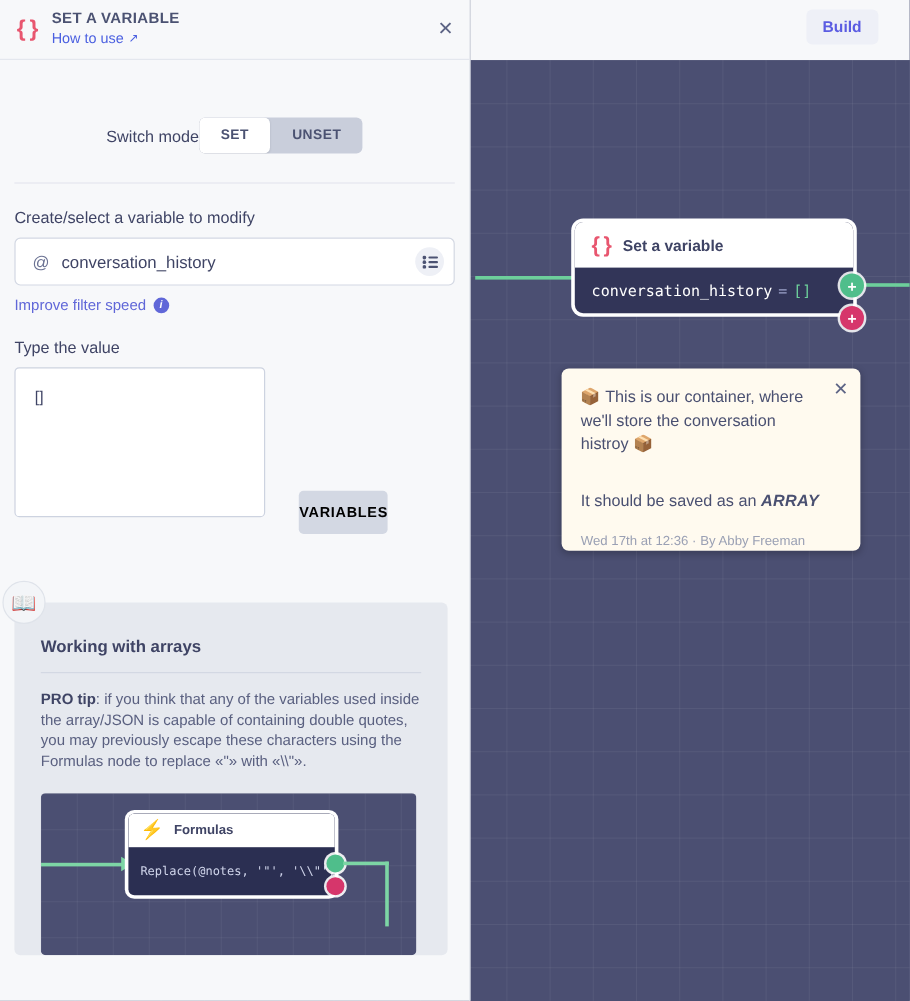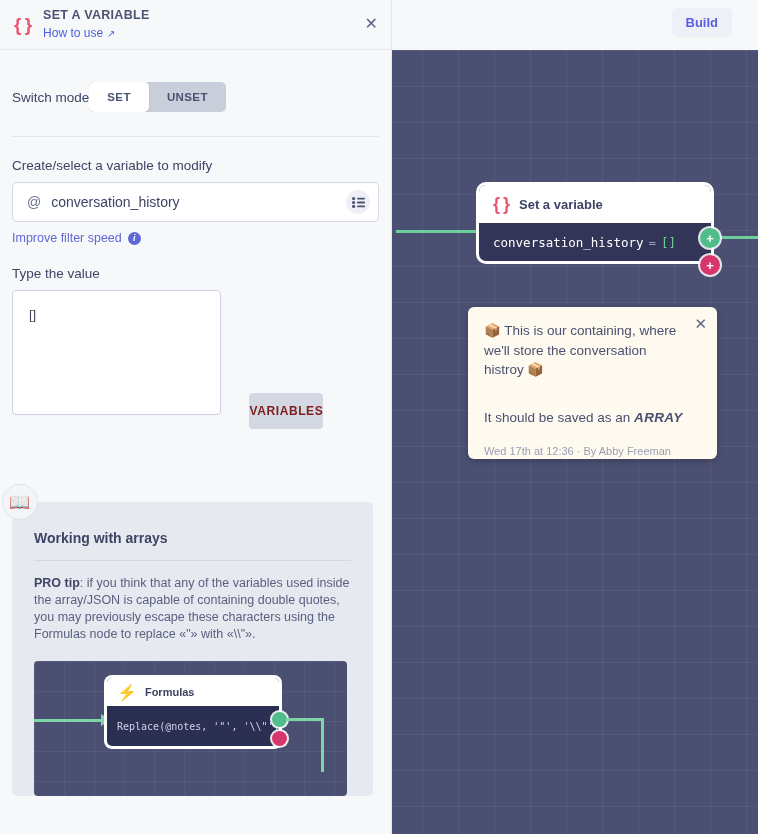--- a/index.html
+++ b/index.html
@@ -138,22 +138,22 @@
     display: inline-flex; align-items: center; gap: 4px; margin-top: 2px;
   }
   #howto .ext { font-size: 10px; }
   #panel-close {
     position: absolute; right: 13px; top: 14px;
     background: none; border: none; cursor: pointer;
     color: #5d6485; font-size: 16px; font-family: "Liberation Sans", sans-serif;
   }
 
   #switch-row {
-    display: flex; align-items: center; justify-content: flex-start;
-    margin-top: 32px; padding: 0 12px;
+    display: flex; align-items: center; justify-content: center;
+    margin-top: 48px; padding: 0 12px;
   }
   #switch-label { font-size: 13.5px; color: #3f4465; }
   #toggle {
     display: flex; background: #c9cedb; border-radius: 5px;
     padding: 0; overflow: hidden;
   }
   #toggle button {
     font-family: "Liberation Sans", sans-serif;
     font-size: 11.5px; font-weight: 600; letter-spacing: .4px;
     color: #4b5272; padding: 9px 18px; border: none; cursor: pointer;
@@ -202,21 +202,21 @@
     height: 125px; background: #ffffff;
     border: 1px solid #cdd3e0; border-radius: 4px;
     padding: 16px 16px;
     font-size: 13px; color: #3f4465; resize: none; outline: none;
     font-family: "Liberation Sans", sans-serif;
   }
   #vars-btn {
     margin: 14px 12px 0;
     background: #d3d8e3; border: none; border-radius: 4px;
     padding: 11px 0; cursor: pointer;
-    font-size: 12px; font-weight: 700; letter-spacing: .6px; color: #7f1d1d;
+    font-size: 12px; font-weight: 700; letter-spacing: .6px; color: #000000;
     font-family: "Liberation Sans", sans-serif;
   }
 
   
   #help {
     position: absolute; left: 12px; top: 502px; width: 361px;
     background: #e6e9ef; border-radius: 5px;
     padding: 28px 22px 0 22px;
   }
   #help-icon {
@@ -299,21 +299,21 @@
       <span>conversation_history</span>
       <span class="eq">=</span>
       <span class="val">[]</span>
     </div>
   </div>
   <div class="port" id="port-green">+</div>
   <div class="port" id="port-pink">+</div>
 
   <div id="note">
     <button id="note-close">✕</button>
-    <div id="note-text">📦 This is our containing, where we'll store the conversation histroy 📦</div>
+    <div id="note-text">📦 This is our container, where we'll store the conversation histroy 📦</div>
     <div id="note-sub"><span>It should be saved as an </span><i>ARRAY</i></div>
     <div id="note-meta">Wed 17th at 12:36 · By Abby Freeman</div>
   </div>
 </div>
 
 <div id="panel">
 
   <div id="panel-head">
     <span class="brace-icon">{&nbsp;}</span>
     <div>

